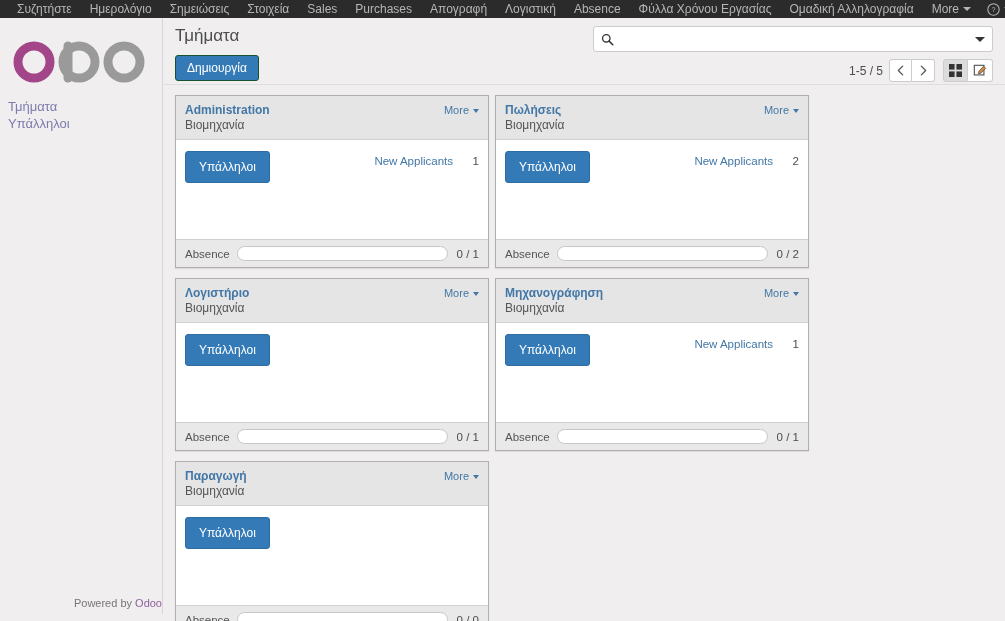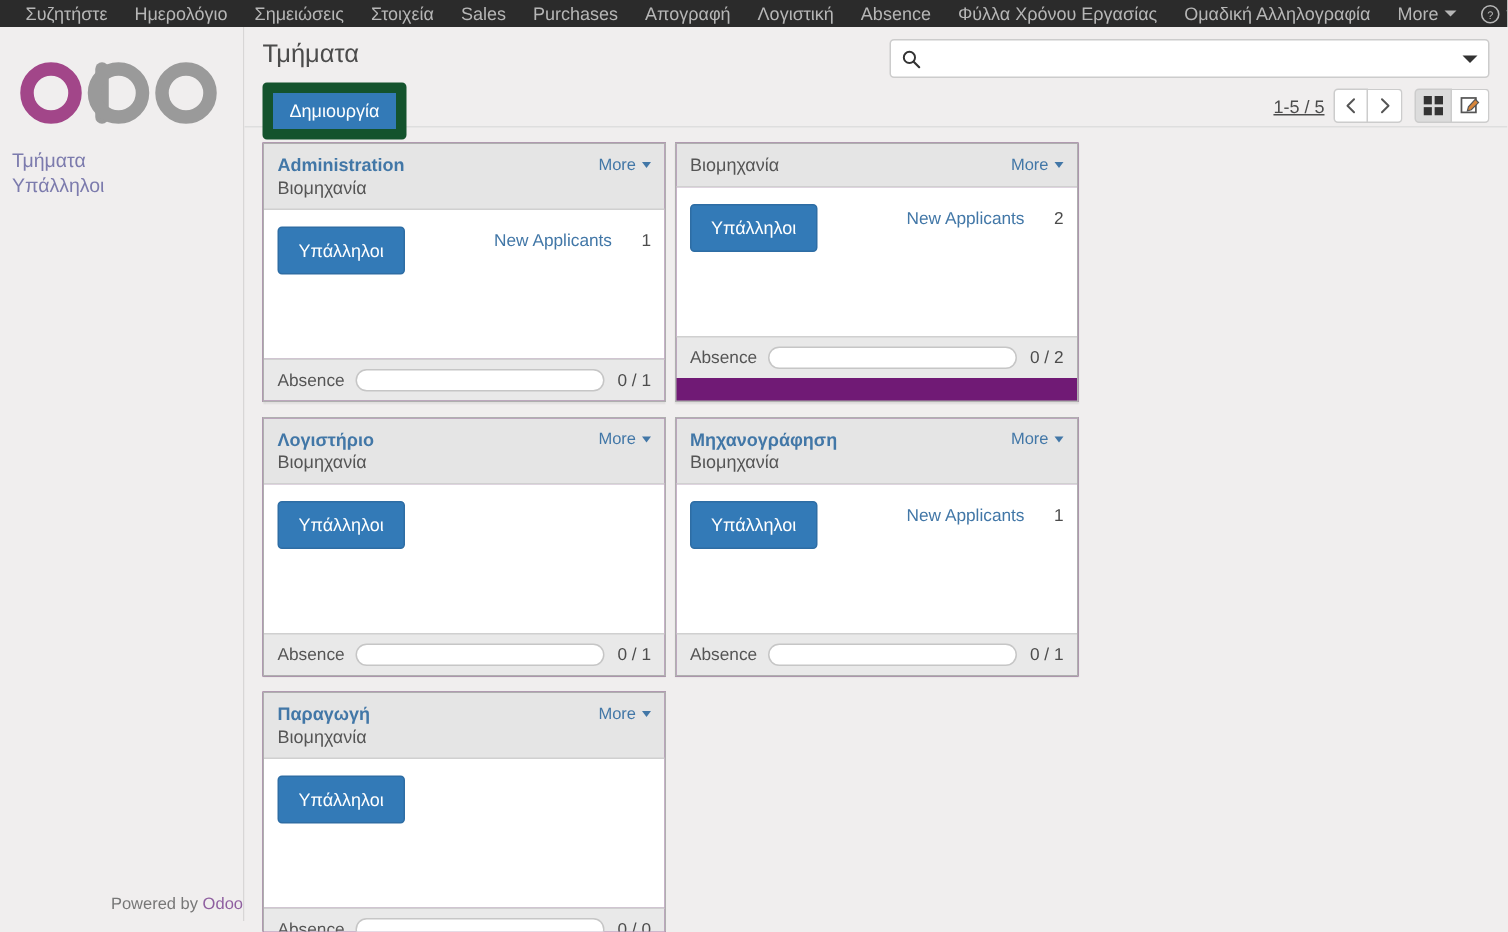--- a/index.html
+++ b/index.html
@@ -127,21 +127,21 @@
   .page-title {
     font-size: 17px;
     color: #4c4c4c;
     font-weight: normal;
     margin: 0 0 9px 0;
     line-height: 20px;
   }
   .btn-create {
     display: inline-block;
     background: #337ab7;
-    border: 7px solid #14532d;
+    border: 1px solid #14532d;
     color: #fff;
     font-size: 12px;
     padding: 4px 11px;
     border-radius: 3px;
     cursor: pointer;
     line-height: 16px;
   }
   .cp-right {
     width: 400px;
     flex: none;
@@ -178,21 +178,20 @@
   .pager-row {
     display: flex;
     align-items: center;
     justify-content: flex-end;
     margin-top: 7px;
   }
   .pager-count {
     font-size: 12px;
     color: #4c4c4c;
     margin-right: 6px;
-    text-decoration: underline;
   }
   .pg-group { display: flex; margin-right: 8px; }
   .pg-btn {
     width: 23px; height: 23px;
     background: #fff;
     border: 1px solid #ccc;
     display: flex;
     align-items: center;
     justify-content: center;
     cursor: pointer;
@@ -218,22 +217,22 @@
   .vw-btn:last-child { border-radius: 0 3px 3px 0; border-left: none; }
 
   
   .kanban {
     padding: 10px 12px;
     display: flex;
     flex-wrap: wrap;
     align-content: flex-start;
   }
   .kcard {
-    width: 269px;
-    background: #701a75;
+    width: 314px;
+    background: #22c55e;
     border: 1px solid #afafaf;
     margin: 0 6px 10px 0;
     box-shadow: 0 1px 1px rgba(0,0,0,0.08);
     display: flex;
     flex-direction: column;
     box-sizing: border-box;
     cursor: pointer;
   }
   .kcard-head {
     background: #e5e5e5;
@@ -452,20 +451,21 @@
           </div>
           <div class="kcard-foot">
             <span class="foot-label">Absence</span>
             <span class="progress"><span class="progress-bar" style="width: 0%;"></span></span>
             <span class="foot-ratio">0 / 1</span>
           </div>
         </div>
         <div class="kcard">
           <div class="kcard-head">
             <div class="kcard-titles">
+              <div class="kcard-title">Πωλήσεις</div>
               <div class="kcard-sub">Βιομηχανία</div>
             </div>
             <div class="kcard-more"><span>More</span><span style="display:inline-block;width:0;height:0;border-left:3.5px solid transparent;border-right:3.5px solid transparent;border-top:4px solid #4277a7;margin-left:4px;vertical-align:middle;"></span></div>
           </div>
           <div class="kcard-body">
             <span class="btn-employees">Υπάλληλοι</span>
             <div class="applicants">
               <span class="applicants-label">New Applicants</span>
               <span class="applicants-count">2</span>
             </div>

